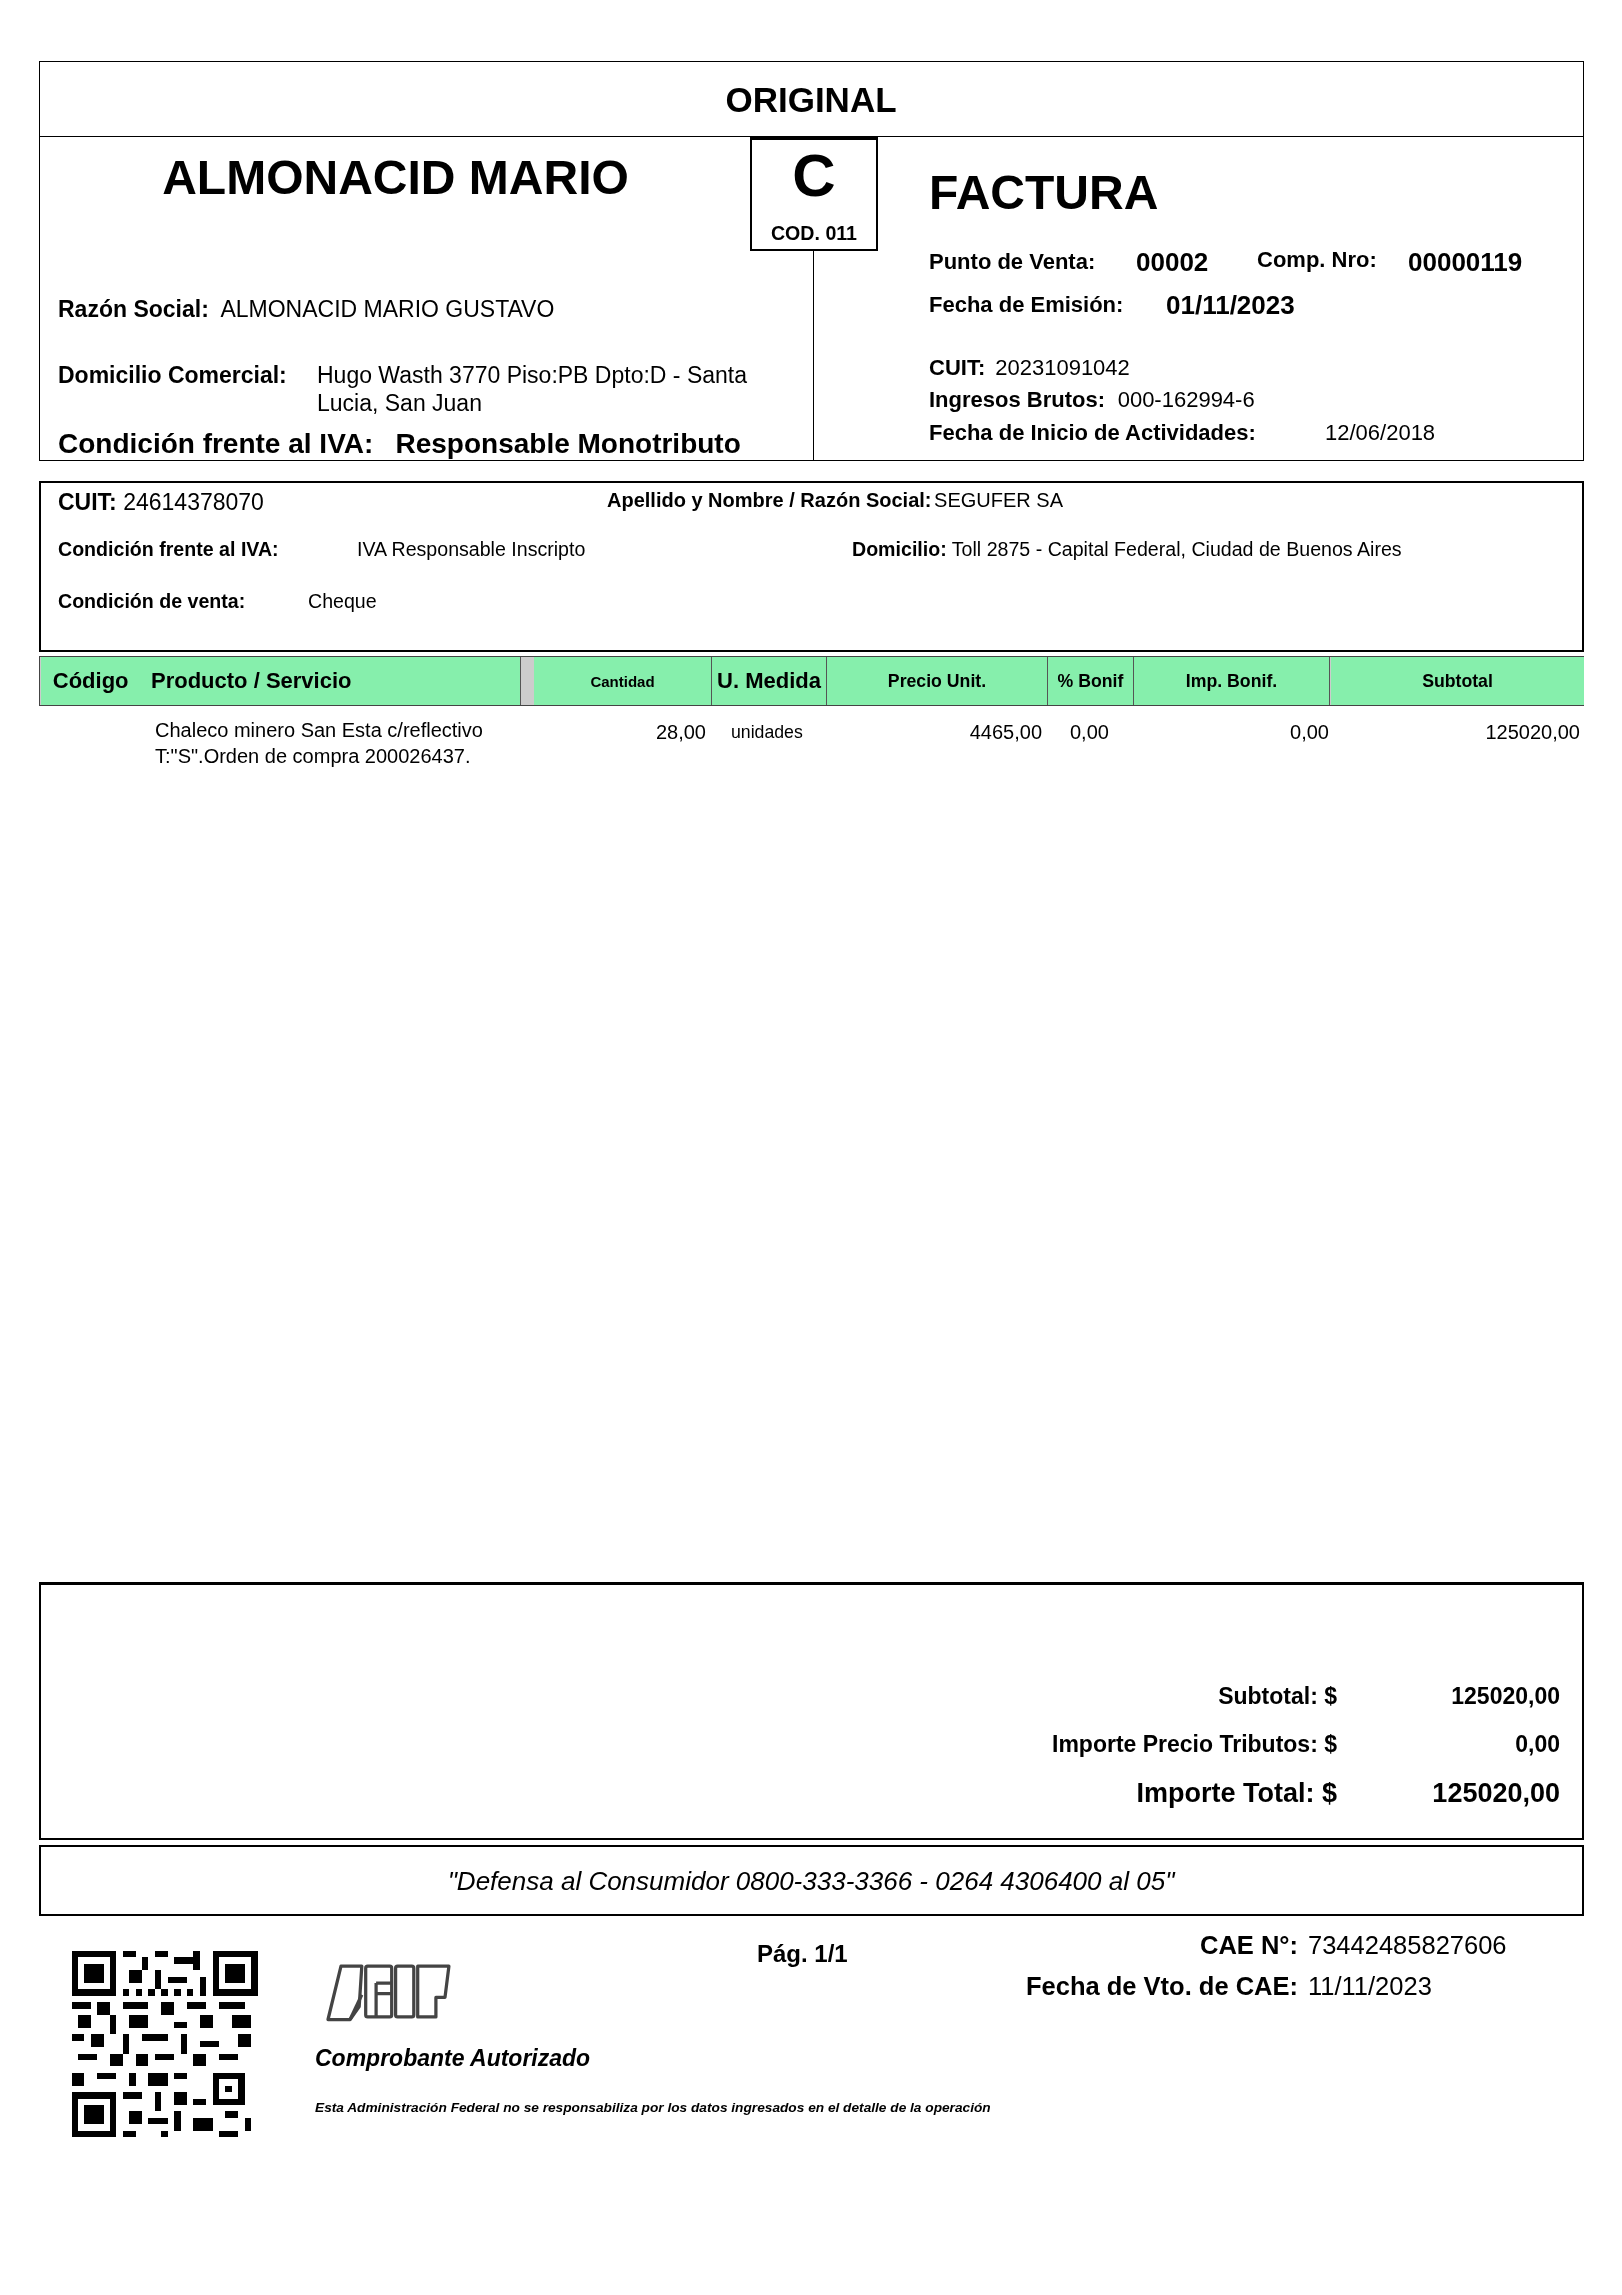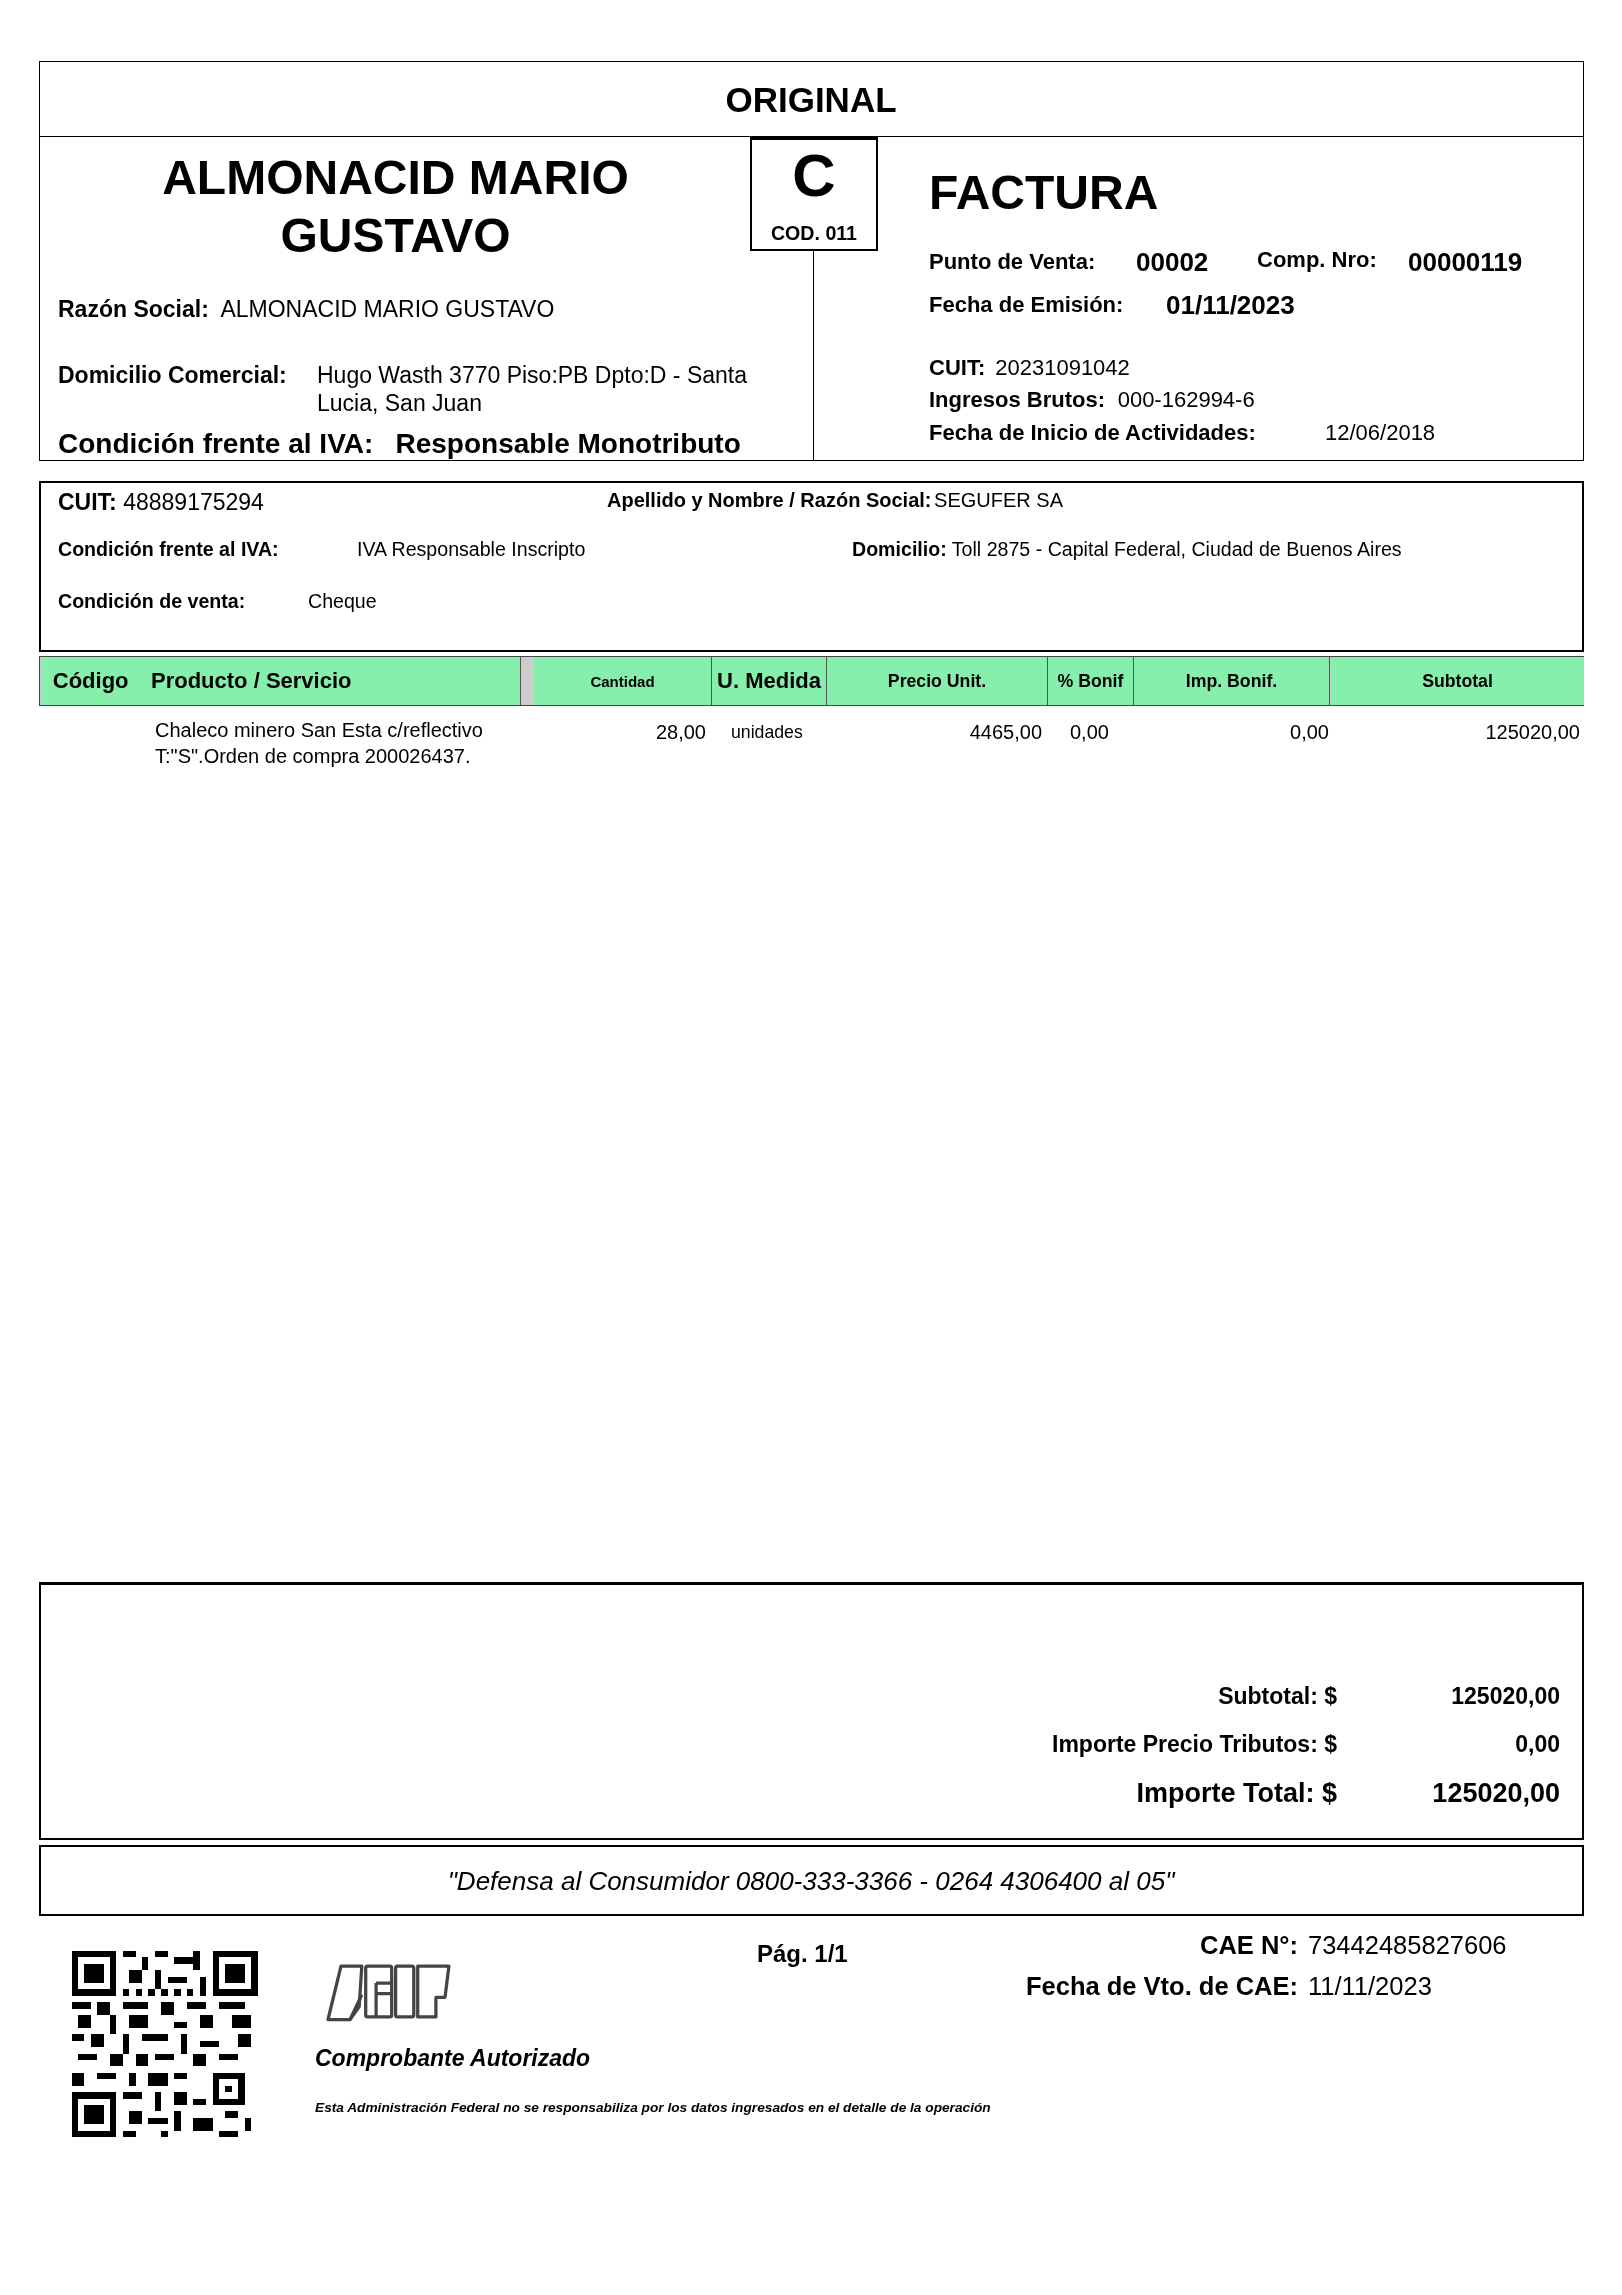--- a/index.html
+++ b/index.html
@@ -18,21 +18,20 @@
 </style>
 </head>
 <body>
 
 <div class="box" style="left:39px; top:61px; width:1545px; height:400px;"></div>
 <div class="hline" style="left:39px; top:136px; width:1545px;"></div>
 <div class="abs txt b" style="left:0; width:1622px; text-align:center; top:80px; font-size:35px;">ORIGINAL</div>
 
 <div class="abs b" style="left:39px; width:713px; text-align:center; top:149px; font-size:48px; line-height:58px;">
   <div>ALMONACID MARIO</div>
-  <div>GUSTAVO</div>
 </div>
 
 <div class="vline" style="left:813px; top:251px; height:210px;"></div>
 <div class="abs" style="left:750px; top:137px; width:128px; height:114px; border:2px solid #000; border-top-width:3.3px; background:#fff; box-sizing:border-box; text-align:center;">
   <div class="b" style="font-size:60px; line-height:63px; margin-top:3.9px;">C</div>
   <div class="b" style="font-size:19.6px; line-height:23.6px; margin-top:15px;">COD. 011</div>
 </div>
 
 <div class="abs txt" style="left:58px; top:296px; font-size:23px;">
   <span class="lbl">Razón Social:</span>
@@ -62,21 +61,21 @@
 <div class="abs txt" style="left:929px; top:387px; font-size:22px;">
   <span class="lbl">Ingresos Brutos:</span>
   <span style="margin-left:6.5px;">000-162994-6</span>
 </div>
 <div class="abs txt b" style="left:929px; top:420px; font-size:22px;">Fecha de Inicio de Actividades:</div>
 <div class="abs txt" style="left:1325px; top:420px; font-size:22px;">12/06/2018</div>
 
 <div class="box" style="left:39px; top:481px; width:1545px; height:171px; border-width:2px;"></div>
 <div class="abs txt" style="left:58px; top:489px; font-size:23px;">
   <span class="lbl">CUIT:</span>
-  <span>48889175294</span>
+  <span>24614378070</span>
 </div>
 <div class="abs txt" style="left:607px; top:489px; font-size:20px;">
   <span class="lbl">Apellido y Nombre / Razón Social:</span><span style="margin-left:2.6px;">SEGUFER SA</span>
 </div>
 <div class="abs txt b" style="left:58px; top:538px; font-size:19.6px;">Condición frente al IVA:</div>
 <div class="abs txt" style="left:357px; top:538px; font-size:19.6px;">IVA Responsable Inscripto</div>
 <div class="abs txt" style="left:852px; top:538px; font-size:19.6px;">
   <span class="lbl">Domicilio:</span>
   <span>Toll 2875 - Capital Federal, Ciudad de Buenos Aires</span>
 </div>

